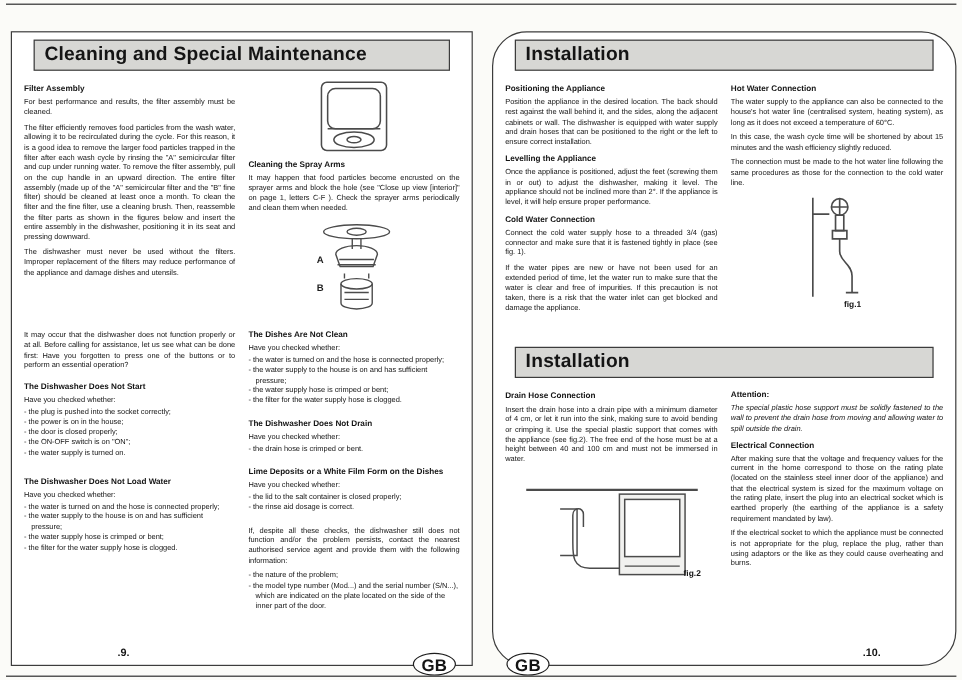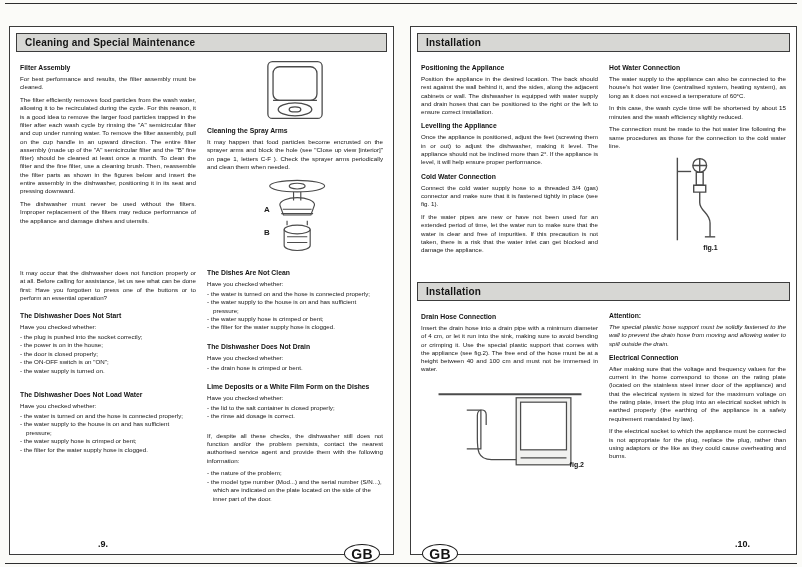--- a/index.html
+++ b/index.html
@@ -2,43 +2,43 @@
 <html><head>
 <meta charset="utf-8">
 <style>
   html,body{margin:0;padding:0;}
   body{width:802px;height:567px;background:#fbfbf8;font-family:"Liberation Sans",sans-serif;color:#141414;position:relative;overflow:hidden;}
   .rule{position:absolute;left:5px;right:5px;height:1px;background:#2e2e2e;}
   .rule-top{top:3px;}
   .rule-bottom{bottom:3px;}
   .page{position:absolute;top:26px;height:527px;background:#fff;border:1px solid #3c3c3c;}
   .page-left{left:9px;width:383px;}
-  .page-right{left:410px;width:385px;}
-  .section-header{margin:6px 6px 5px;border:1px solid #3c3c3c;background:#d7d7d4;padding:3px 8px;font-weight:bold;font-size:10px;letter-spacing:.2px;}
+  .page-right{left:410px;width:385px;border-radius:29px;}
+  .section-header{margin:6px 18px 5px;border:1px solid #3c3c3c;background:#d7d7d4;padding:3px 8px;font-weight:bold;font-size:16px;letter-spacing:.2px;}
   .cols{display:flex;gap:11px;padding:1px 10px 0;}
   .col{flex:1;min-width:0;}
   .sec-top-left{height:205px;overflow:hidden;}
   .sec-bottom-left{height:244px;overflow:hidden;}
   .sec-top-right{height:218px;overflow:hidden;}
   .sec-bottom-right{height:236px;overflow:hidden;}
   .sub-title{font-weight:bold;font-size:6.8px;line-height:1.25;margin:6px 0 2.5px;}
   .para{font-size:6.2px;line-height:1.34;margin:0 0 4.5px;text-align:justify;}
   .para.italic{font-style:italic;}
   .lead{font-size:6.2px;line-height:1.34;margin-bottom:1.5px;}
   .bullet{font-size:6.2px;line-height:1.36;padding-left:6px;text-indent:-6px;}
   .bullet::before{content:"- ";}
   .ts-block{margin-bottom:11px;}
   .illus{display:flex;justify-content:center;margin:1px 0 5px;}
   .fig-wrap{position:relative;display:flex;flex-direction:column;align-items:center;margin-top:6px;width:100%;}
   .fig-label{font-size:7px;font-weight:bold;margin-top:2px;}
   .fig1-label{margin-left:26px;}
   .fig2-label{position:absolute;right:14px;bottom:4px;}
   .page-num{position:absolute;bottom:5px;font-weight:bold;font-size:9px;}
   .pn-left{left:88px;}
-  .pn-right{right:46px;}
+  .pn-right{right:62px;}
   .gb{position:absolute;bottom:-9px;width:34px;height:17px;border:1.6px solid #1d1d1d;border-radius:50%;background:#fff;display:flex;align-items:center;justify-content:center;font-weight:bold;font-size:14px;letter-spacing:.3px;}
   .gb-left{right:13px;}
   .gb-right{left:11px;}
   .fig-letter{font-family:"Liberation Sans",sans-serif;font-weight:bold;font-size:11px;fill:#1d1d1d;}
   svg{display:block;}
 </style>
 </head>
 <body>
 
 <div>

